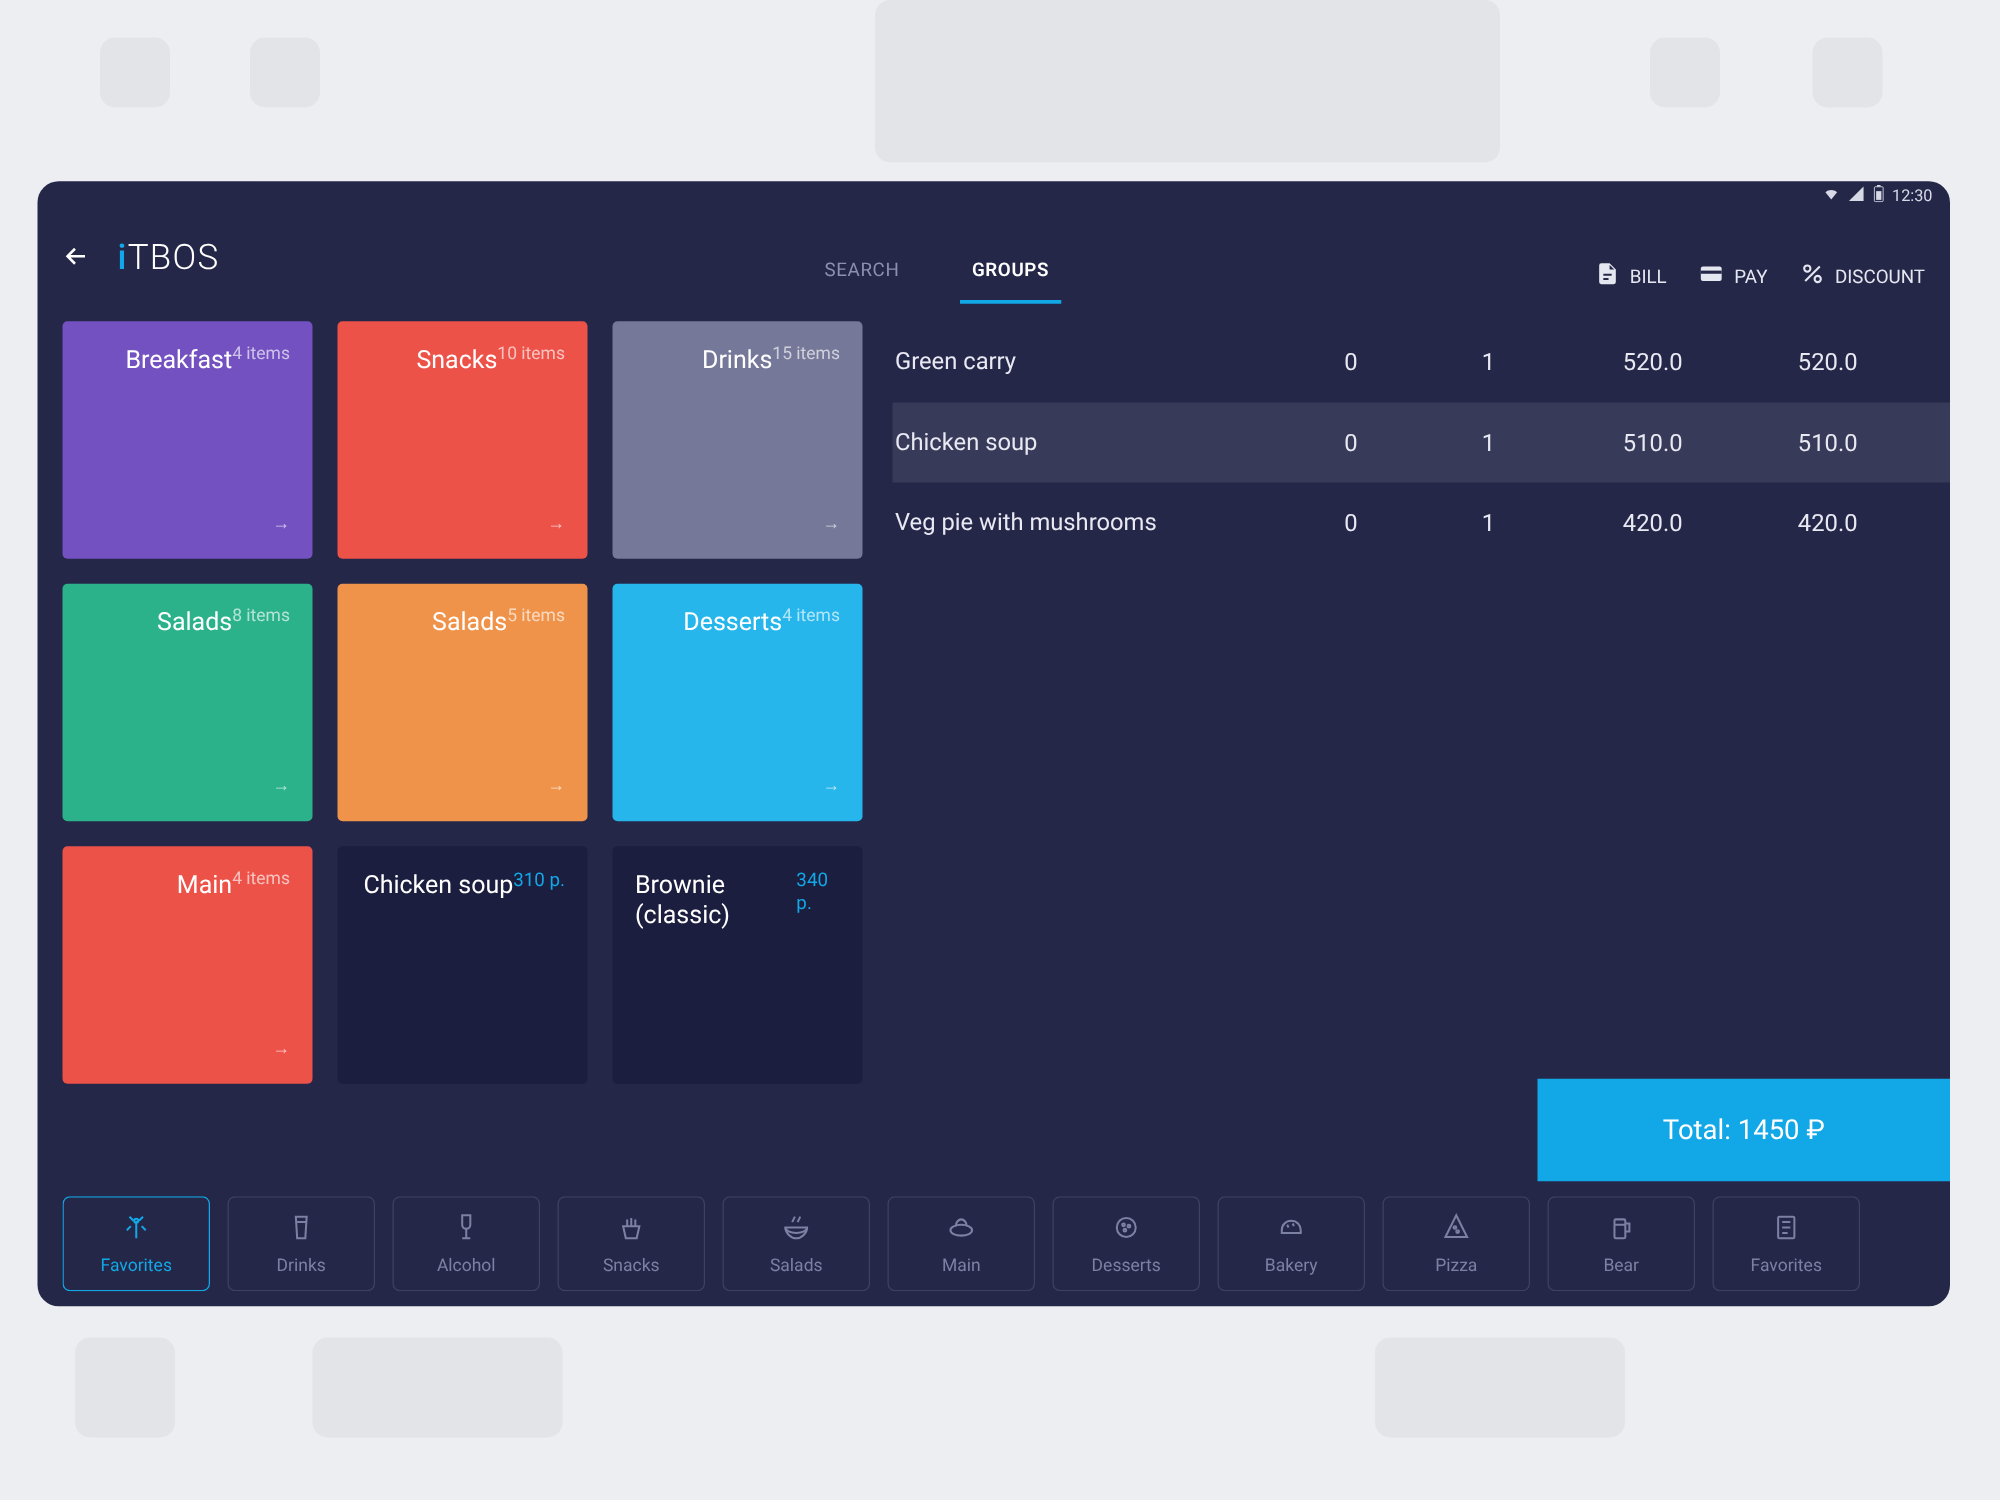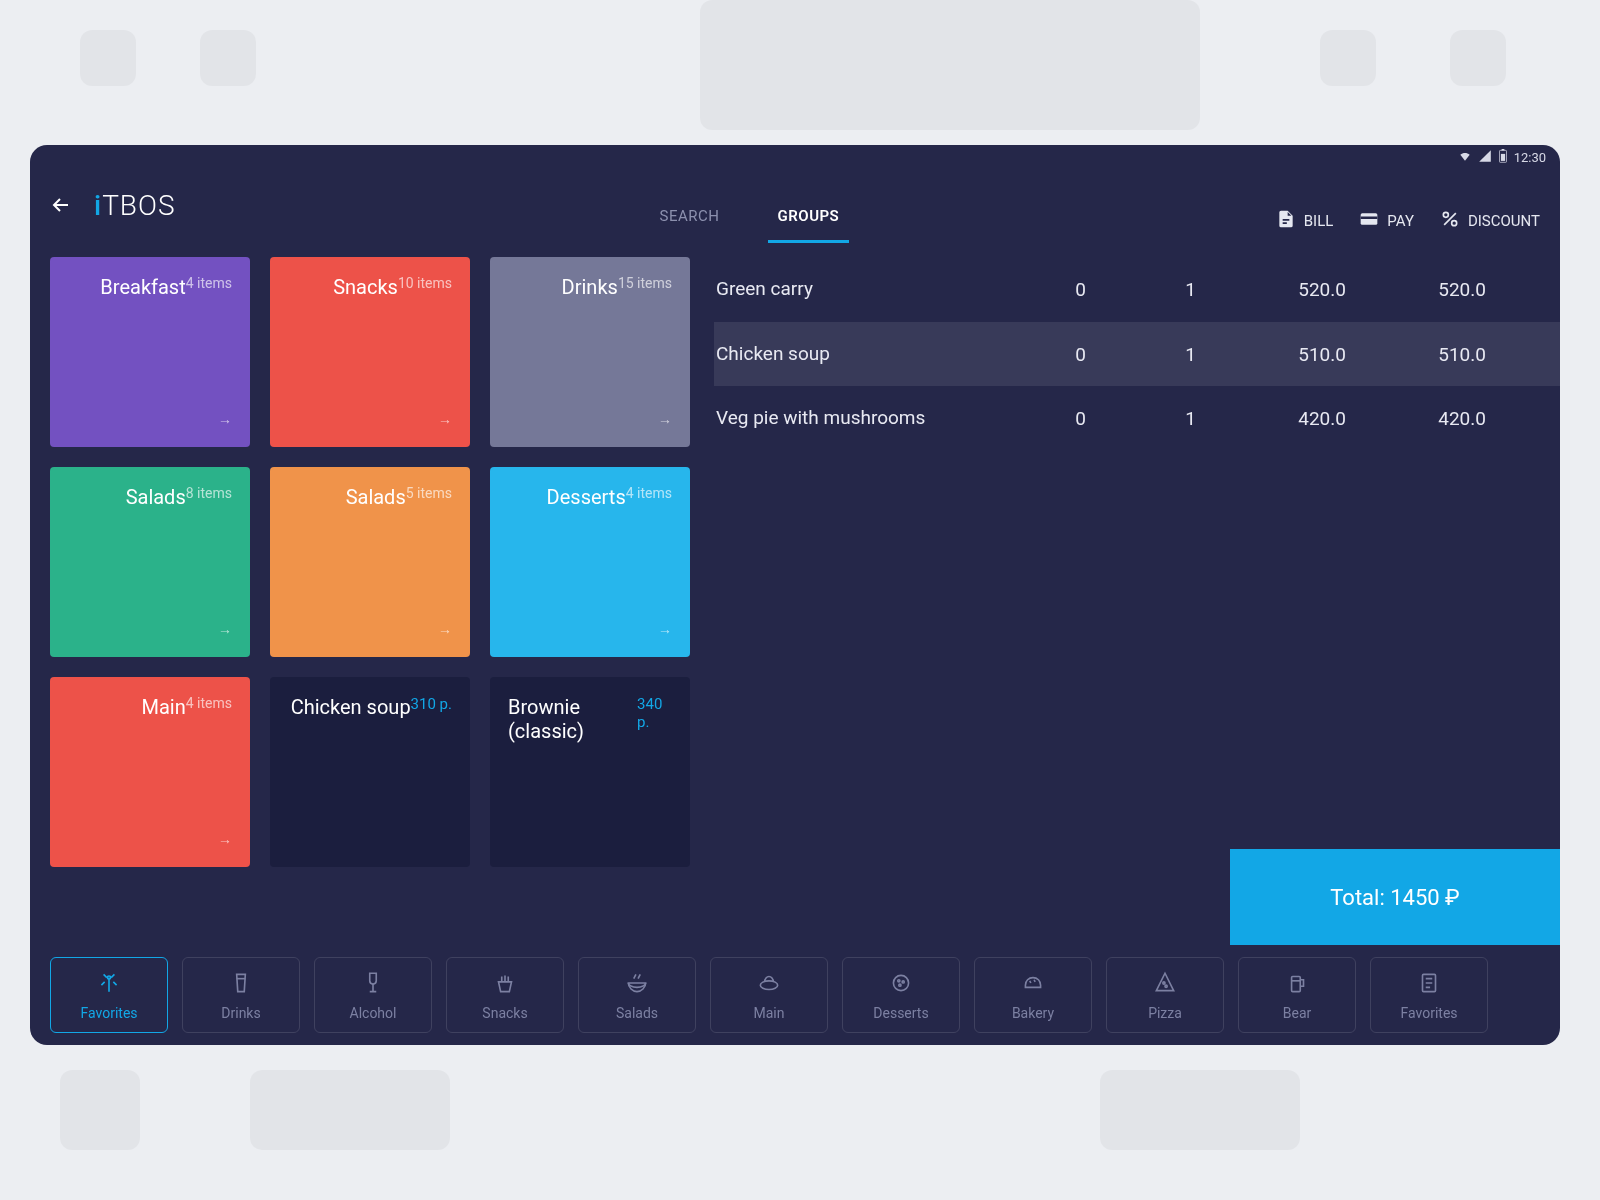--- a/index.html
+++ b/index.html
@@ -146,21 +146,21 @@
     text-align: right;
   }
   .order-row { color: #e8e9f2; font-size: 19px; padding: 20px 28px 20px 2px; }
   .order-row.selected { background: rgba(255,255,255,0.09); }
   .col-title { padding-right: 10px; line-height: 1.3; }
   .total-box {
     position: absolute;
     right: 0;
     bottom: 100px;
     width: 330px;
-    height: 96px;
+    height: 82px;
     background: #12a7e6;
     display: flex;
     align-items: center;
     justify-content: center;
     font-size: 22px;
     color: #fff;
   }
   .bottom-cats {
     position: absolute;
     left: 20px; right: 0; bottom: 12px;

